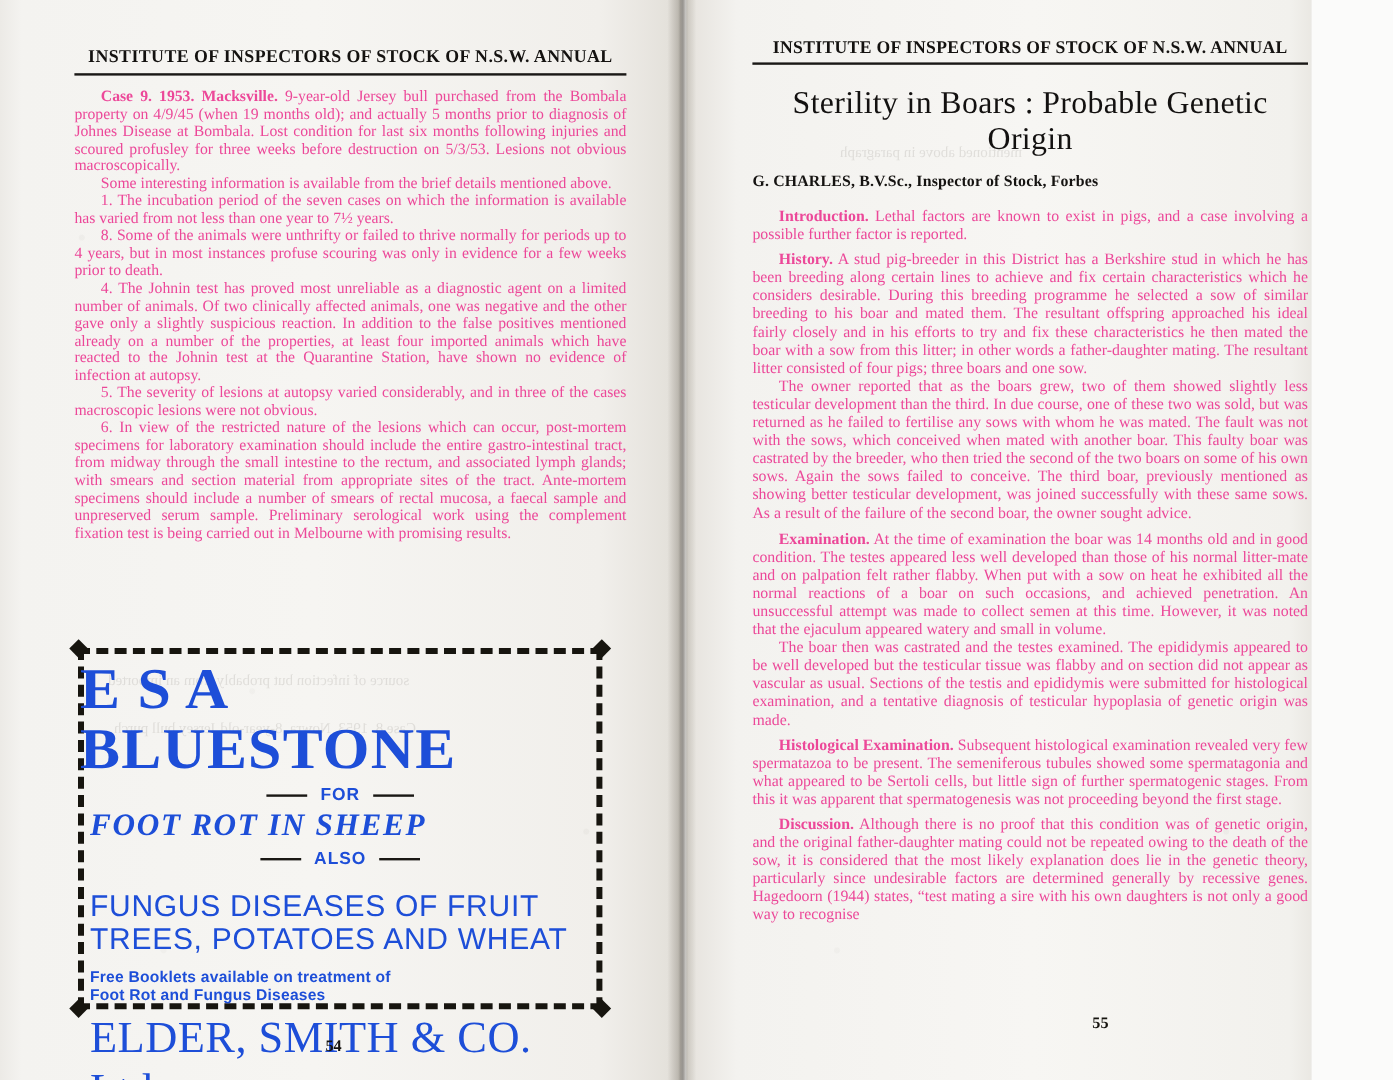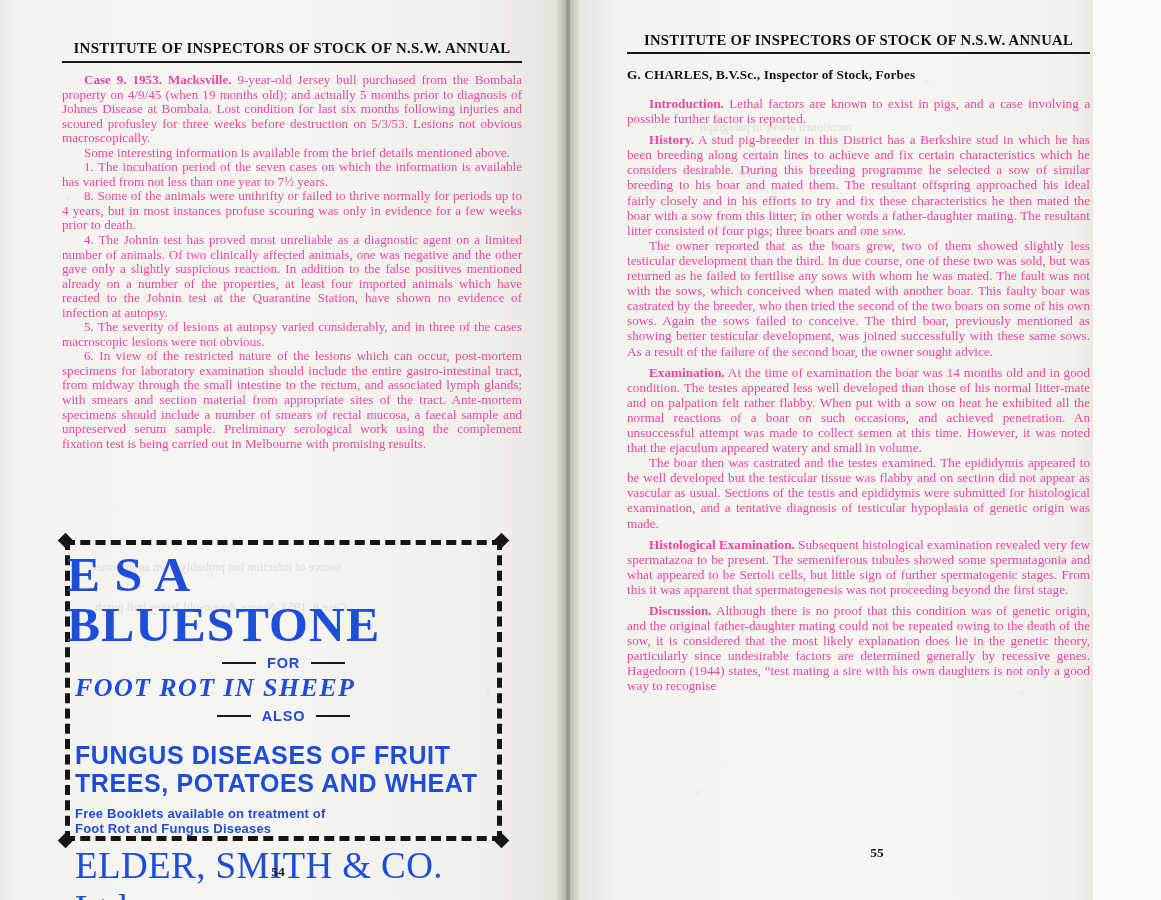--- a/index.html
+++ b/index.html
@@ -177,21 +177,21 @@
 
   .folio {
     position: absolute;
     font-family: "Liberation Serif", serif;
     font-weight: bold;
     font-size: 13.5px;
     color: #16140f;
     text-align: center;
   }
   #folio-left  { left: 248px; top: 852px; width: 60px; margin-top: 12px; }
-  #folio-right { left: 847px; top: 845px; width: 60px; }
+  #folio-right { left: 887px; top: 845px; width: 60px; }
 
   
   #ad-box {
     position: absolute;
     left: 65px;
     top: 540px;
     width: 437px;
     height: 301px;
     box-sizing: border-box;
     background: transparent;
@@ -252,21 +252,21 @@
   .ad-line2 {
     font-family: "Liberation Serif", serif;
     font-weight: bold;
     font-size: 26px;
     letter-spacing: 1.4px;
     margin: 1px 0 0 0;
     font-style: italic;
   }
   .ad-line3 {
     font-family: "Liberation Sans", sans-serif;
-    font-weight: bold;
+    font-weight: normal;
     font-size: 25px;
     letter-spacing: 0.6px;
     line-height: 28px;
     margin: 17px 0 0 0;
   }
   .ad-booklets {
     font-family: "Liberation Sans", sans-serif;
     font-weight: bold;
     font-size: 13px;
     line-height: 15px;
@@ -368,20 +368,24 @@
 
     </div>
   </div>
 
   <div class="folio" id="folio-left">54</div>
 
   <div class="col" id="right-col">
     <div class="runhead">INSTITUTE OF INSPECTORS OF STOCK OF N.S.W. ANNUAL</div>
     <hr class="runhead-rule">
 
+    <div class="article-title">
+      <div>Sterility in Boars : Probable Genetic</div>
+      <div>Origin</div>
+    </div>
 
     <div class="article-byline">G. CHARLES, B.V.Sc., Inspector of Stock, Forbes</div>
 
     <div style="height:13px"></div>
 
     <p class="body nogap"><span class="lead">Introduction.</span><span> Lethal factors are known to exist in pigs, and a case involving a possible further factor is reported.</span></p>
 
     <p class="body gap"><span class="lead">History.</span><span> A stud pig-breeder in this District has a Berkshire stud in which he has been breeding along certain lines to achieve and fix certain characteristics which he considers desirable. During this breeding programme he selected a sow of similar breeding to his boar and mated them. The resultant offspring approached his ideal fairly closely and in his efforts to try and fix these characteristics he then mated the boar with a sow from this litter; in other words a father-daughter mating. The resultant litter consisted of four pigs; three boars and one sow.</span></p>
 
     <p class="body nogap"><span>The owner reported that as the boars grew, two of them showed slightly less testicular development than the third. In due course, one of these two was sold, but was returned as he failed to fertilise any sows with whom he was mated. The fault was not with the sows, which conceived when mated with another boar. This faulty boar was castrated by the breeder, who then tried the second of the two boars on some of his own sows. Again the sows failed to conceive. The third boar, previously mentioned as showing better testicular development, was joined successfully with these same sows. As a result of the failure of the second boar, the owner sought advice.</span></p>

